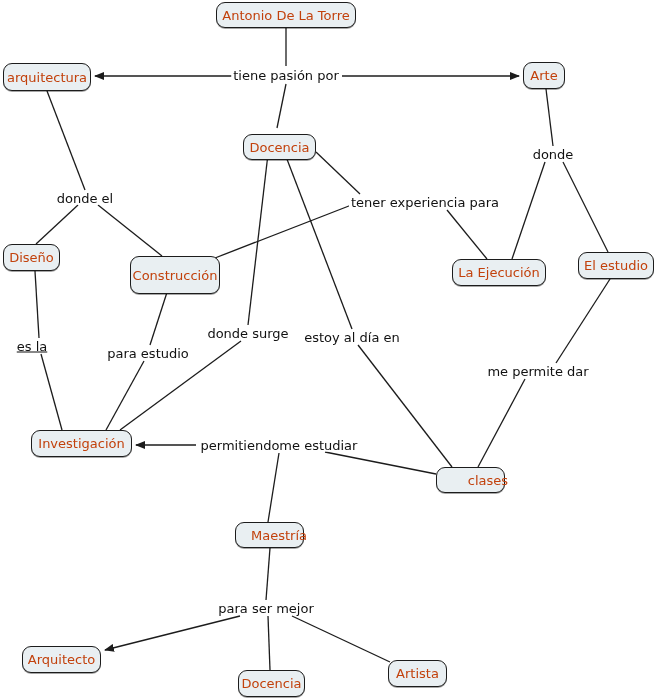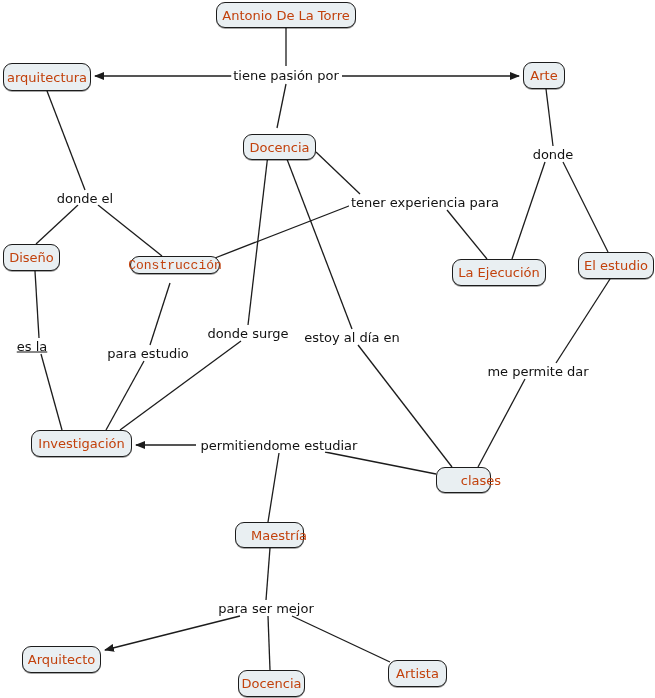--- a/index.html
+++ b/index.html
@@ -97,25 +97,25 @@
         <line x1="292" y1="616" x2="390" y2="662" stroke="#1c1c1c" stroke-width="1.3"></line>
       </g>
   </svg>
 
   <div id="nodes-group">
       <div class="node" style="left: 216px; top: 2px; width: 140px; height: 26px;">Antonio De La Torre</div>
       <div class="node" style="left: 3px; top: 63px; width: 88px; height: 28px;">arquitectura</div>
       <div class="node" style="left: 523px; top: 62px; width: 42px; height: 27px;">Arte</div>
       <div class="node" style="left: 243px; top: 128px; width: 73px; height: 26px; margin-top: 6px;">Docencia</div>
       <div class="node" style="left: 3px; top: 244px; width: 57px; height: 27px;">Diseño</div>
-      <div class="node" style="left: 130px; top: 256px; width: 90px; height: 18px; font-family: Liberation Mono, monospace;">Construcción</div>
+      <div class="node" style="left: 130px; top: 256px; width: 90px; height: 38px;">Construcción</div>
       <div class="node" style="left: 452px; top: 259px; width: 94px; height: 27px;">La Ejecución</div>
       <div class="node" style="left: 578px; top: 252px; width: 76px; height: 27px;">El estudio</div>
       <div class="node" style="left: 31px; top: 430px; width: 101px; height: 27px;">Investigación</div>
-      <div class="node" style="left: 436px; top: 467px; width: 55px; height: 26px; padding-left: 44px;">clases</div>
+      <div class="node" style="left: 436px; top: 467px; width: 69px; height: 26px; padding-left: 44px;">clases</div>
       <div class="node" style="left: 235px; top: 522px; width: 69px; height: 26px; padding-left: 28px;">Maestría</div>
       <div class="node" style="left: 22px; top: 646px; width: 79px; height: 27px;">Arquitecto</div>
       <div class="node" style="left: 238px; top: 670px; width: 67px; height: 27px;">Docencia</div>
       <div class="node" style="left: 388px; top: 660px; width: 59px; height: 27px;">Artista</div>
     </div>
   <div id="labels-group">
       <div class="edge-label" style="left: 286px; top: 75px;">tiene pasión por</div>
       <div class="edge-label" style="left: 553px; top: 154px;">donde</div>
       <div class="edge-label" style="left: 85px; top: 198px;">donde el</div>
       <div class="edge-label" style="left: 425px; top: 202px;">tener experiencia para</div>

